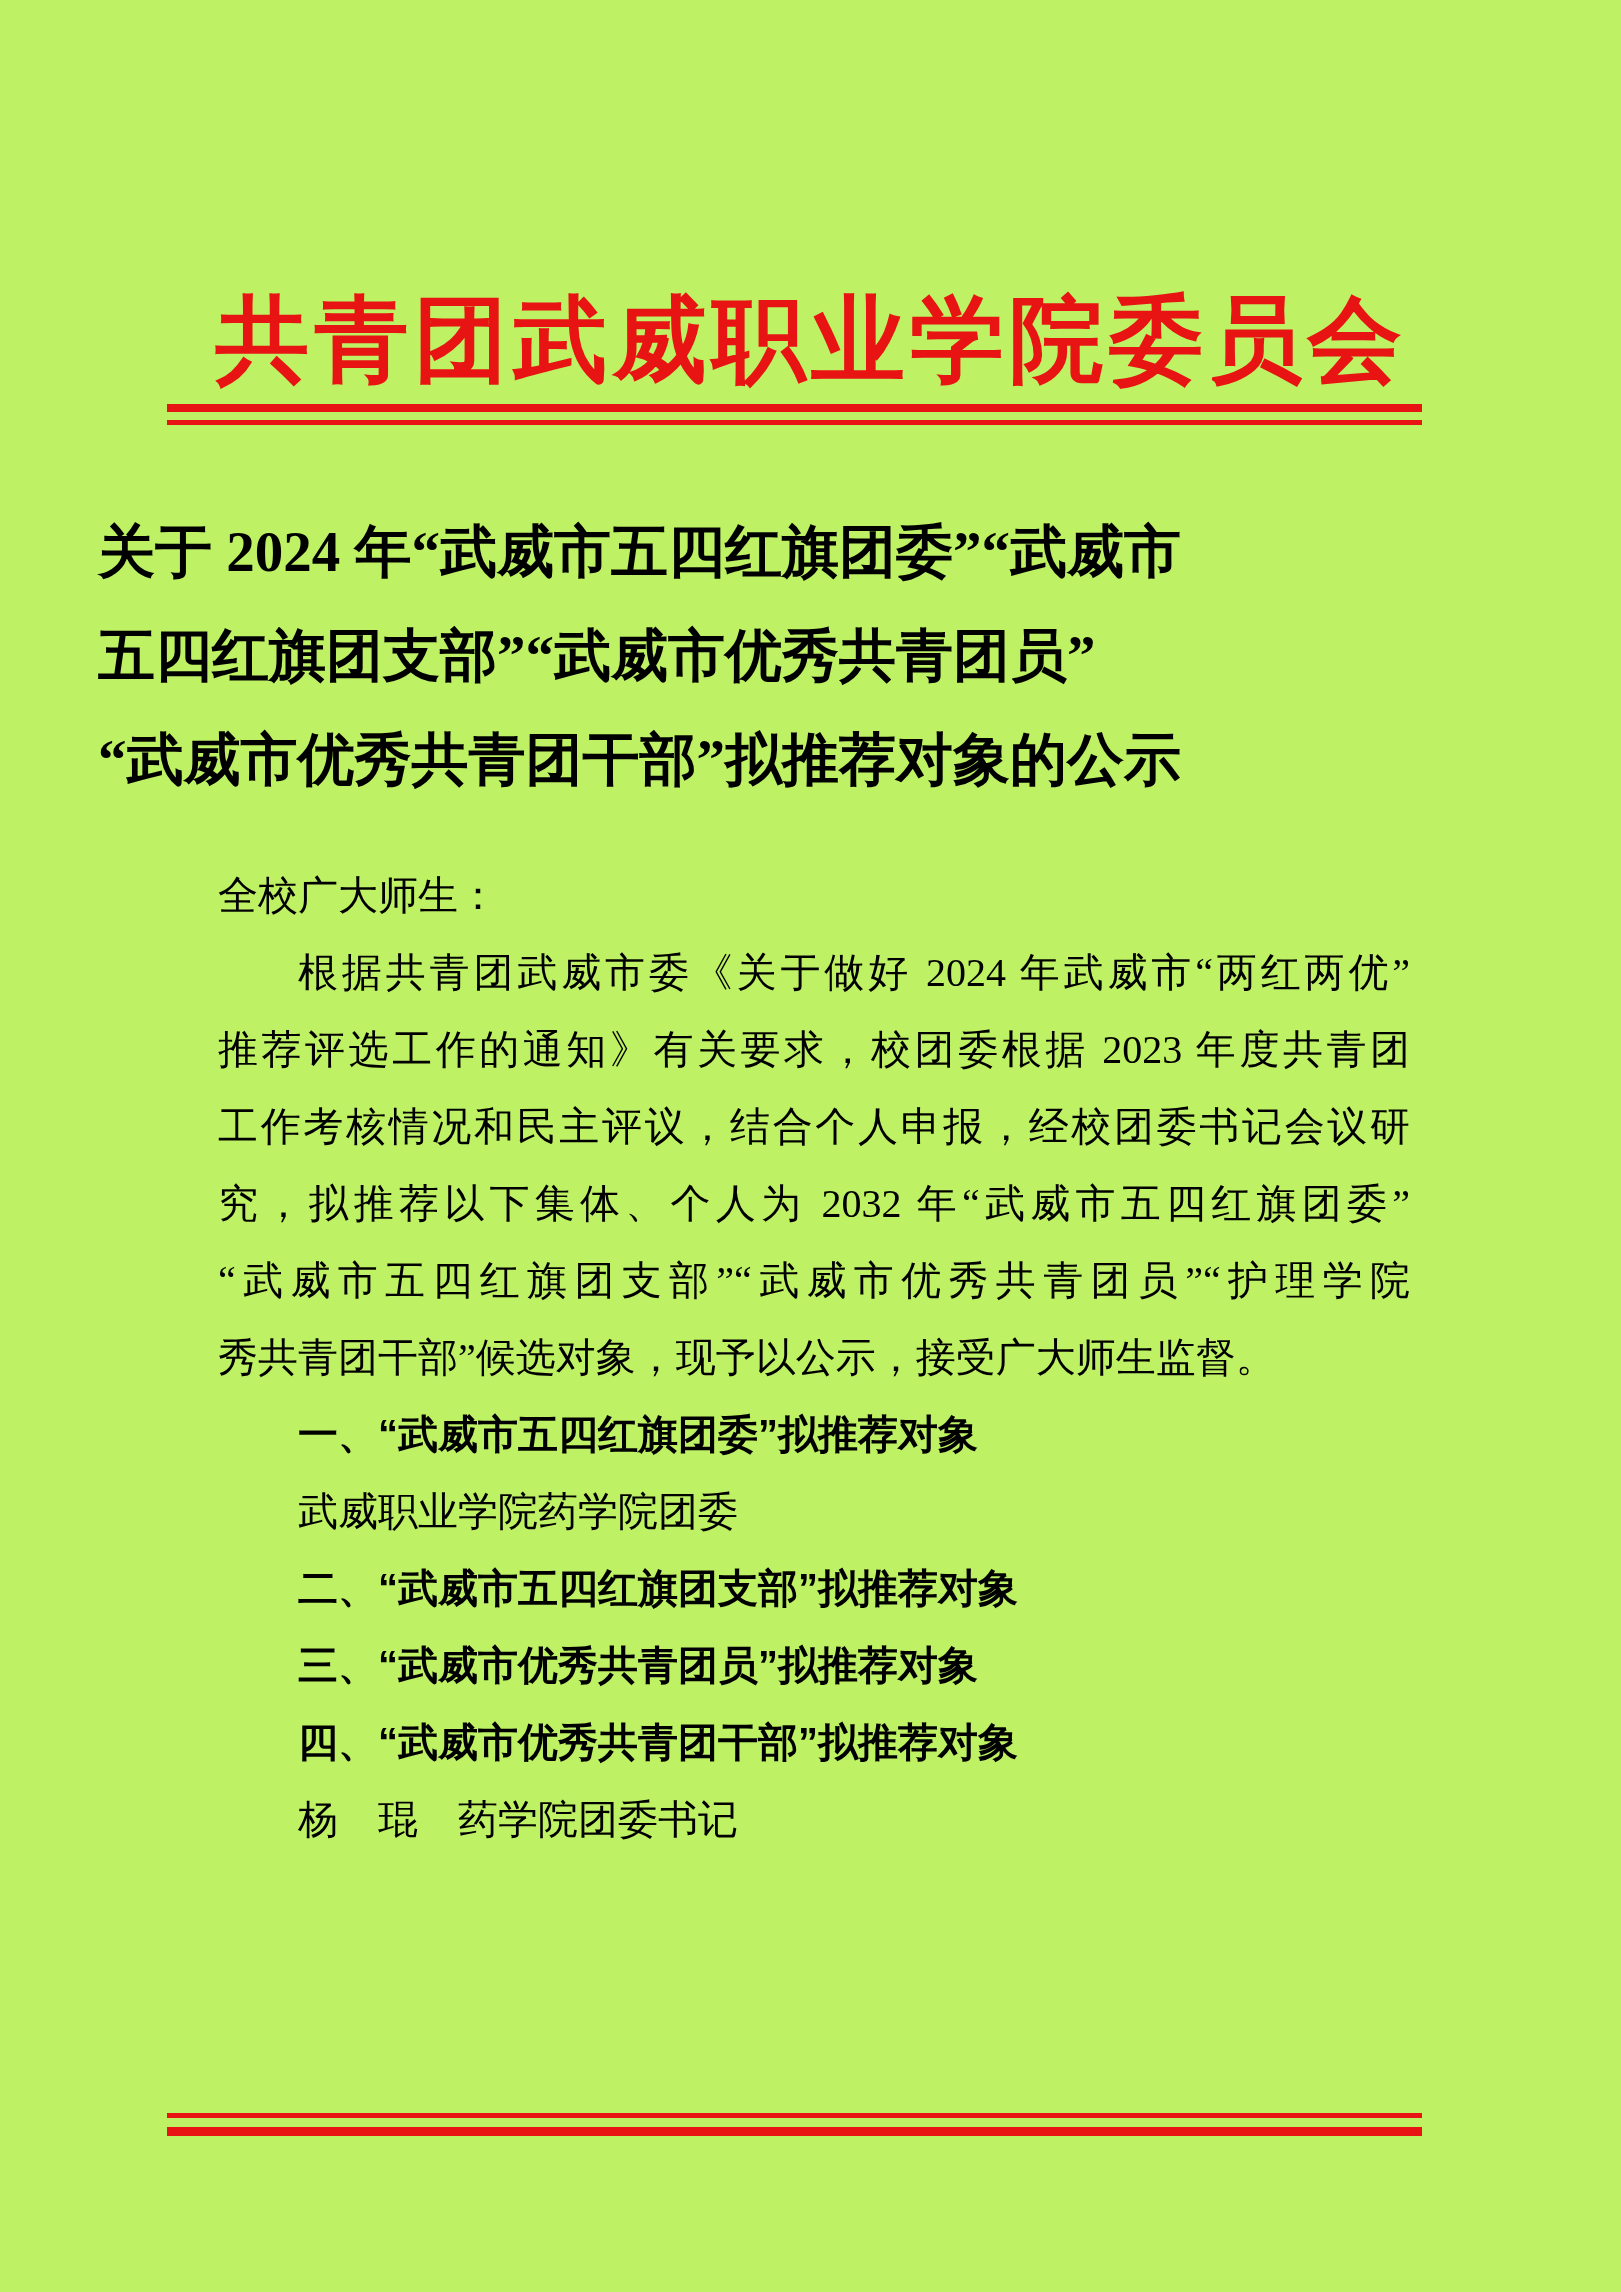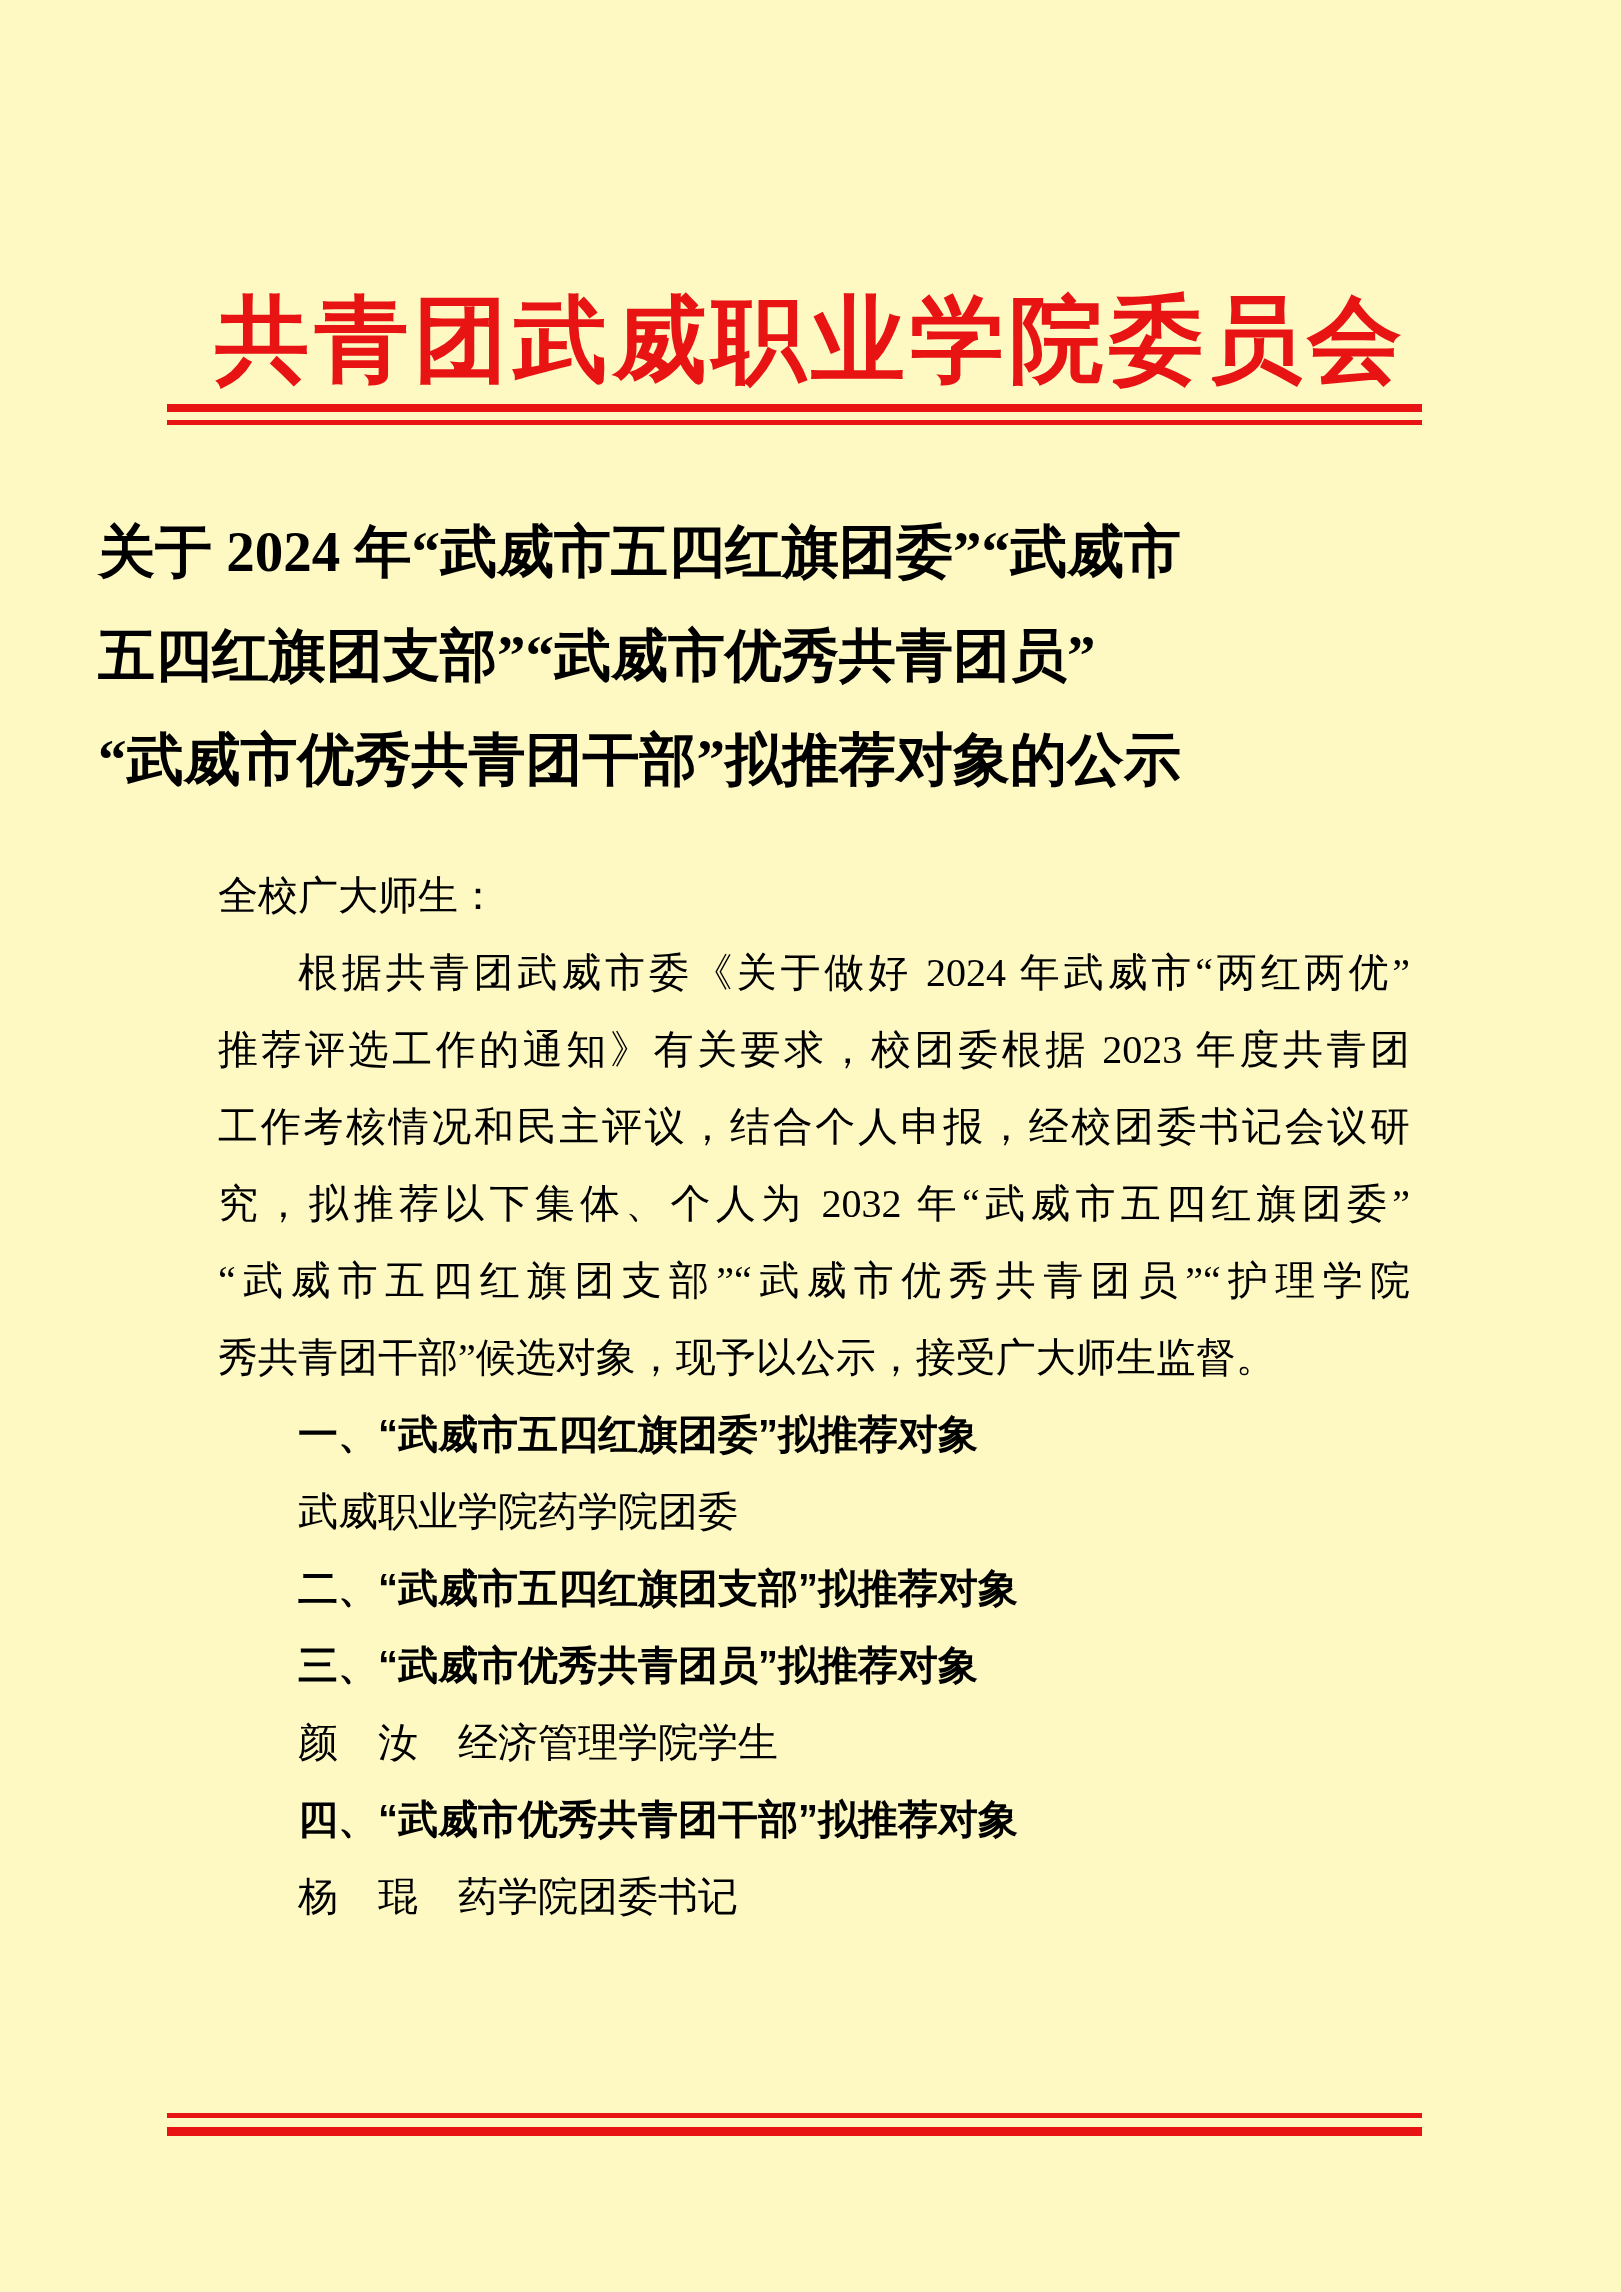--- a/index.html
+++ b/index.html
@@ -4,21 +4,21 @@
 <style>
   html, body {
     margin: 0;
     padding: 0;
     background: #ffffff;
   }
   .page {
     position: relative;
     width: 1622px;
     height: 2293px;
-    background: #fef9c3;
+    background: #bef264;
     color: #000000;
     font-family: "Liberation Serif", serif;
     overflow: hidden;
   }
 
   
   .org-title {
     position: absolute;
     top: 287px;
     left: 0;
@@ -116,21 +116,20 @@
     <div class="line just">究，拟推荐以下集体、个人为 2032 年“武威市五四红旗团委”</div>
     <div class="line just">“武威市五四红旗团支部”“武威市优秀共青团员”“护理学院</div>
     <div class="line">秀共青团干部”候选对象，现予以公示，接受广大师生监督。</div>
 
     <div class="line section-heading">一、“武威市五四红旗团委”拟推荐对象</div>
     <div class="line section-content">武威职业学院药学院团委</div>
 
     <div class="line section-heading">二、“武威市五四红旗团支部”拟推荐对象</div>
 
     <div class="line section-heading">三、“武威市优秀共青团员”拟推荐对象</div>
-    <div class="line section-content">颜　汝　经济管理学院学生</div>
 
     <div class="line section-heading">四、“武威市优秀共青团干部”拟推荐对象</div>
     <div class="line section-content">杨　琨　药学院团委书记</div>
 
   </div>
 
   <div class="rules rules-bottom">
     <div class="rule rule-thin"></div>
     <div class="rule rule-thick"></div>
   </div>

